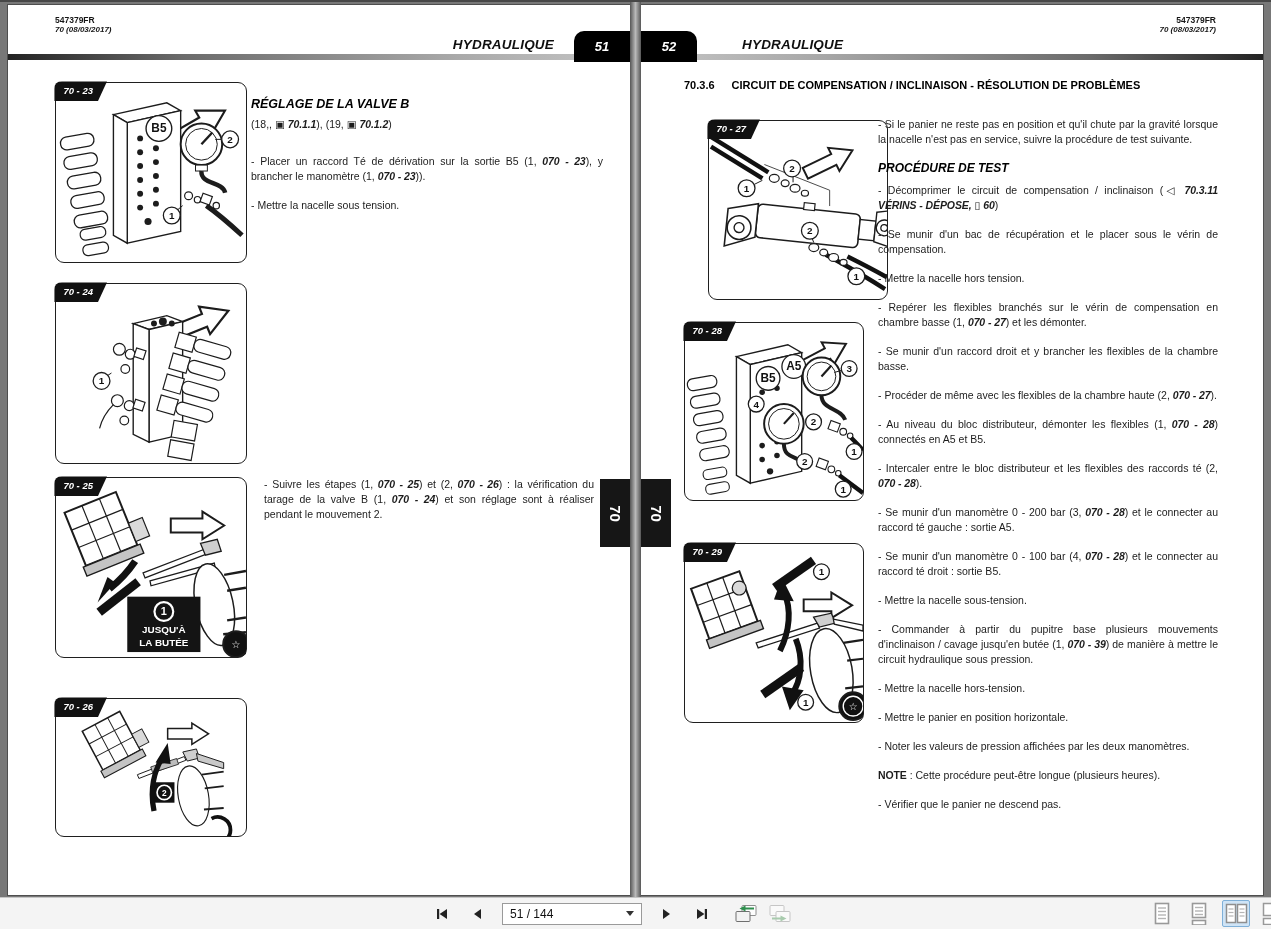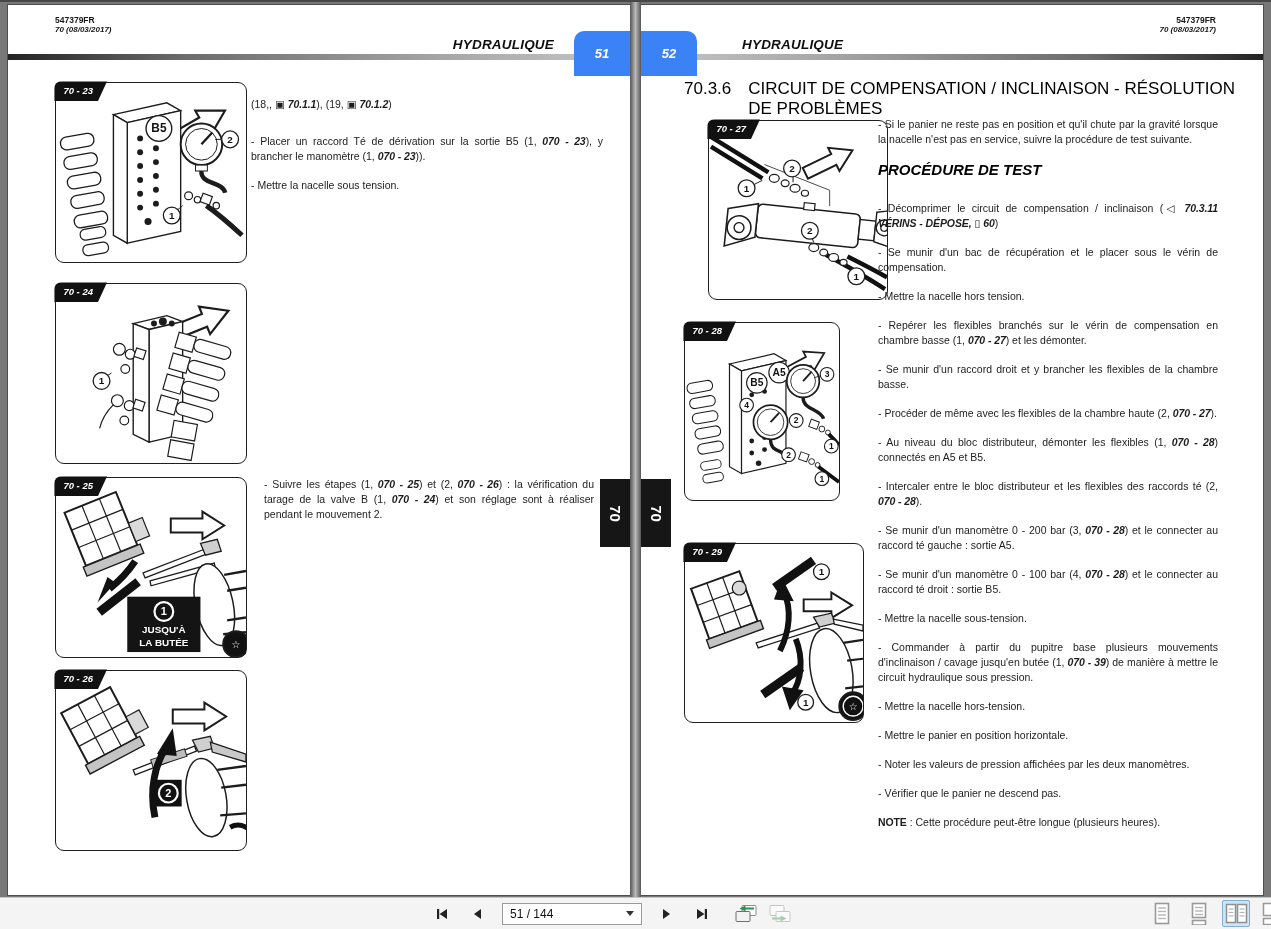--- a/index.html
+++ b/index.html
@@ -16,21 +16,21 @@
   .docref{position:absolute;top:10px;font-weight:bold;font-size:8.5px;line-height:10px;color:#161616;}
   .docref .sub{font-style:italic;font-size:8px;}
   .page-left .docref{left:47px;}
   .page-right .docref{right:47px;text-align:right;}
   .chapter{position:absolute;top:32px;font-weight:bold;font-style:italic;font-size:13.5px;color:#101010;letter-spacing:.2px;margin-left:28px;}
   .page-left .chapter{right:76px;}
   .page-right .chapter{left:73px;}
   .band{position:absolute;top:49px;height:6px;left:0;right:0;}
   .page-left .band{background:linear-gradient(90deg,#232323,#6b6b6b 28%,#a9a9a9 72%,#c6c6c6);}
   .page-right .band{background:linear-gradient(270deg,#232323,#6b6b6b 28%,#a9a9a9 72%,#c6c6c6);}
-  .pagetab{position:absolute;top:26px;width:56px;height:45px;background:#3b82f6;color:#fff;
+  .pagetab{position:absolute;top:26px;width:56px;height:31px;background:#000000;color:#fff;
            font-weight:bold;font-style:italic;font-size:13px;display:flex;align-items:center;justify-content:center;}
   .page-left .pagetab{right:0;border-radius:10px 0 0 0;}
   .page-right .pagetab{left:0;border-radius:0 10px 0 0;}
 
   
   .sidetab{position:absolute;top:474px;width:30px;height:68px;background:#161616;color:#fff;
            display:flex;align-items:center;justify-content:center;}
   .page-left .sidetab{right:0;}
   .page-right .sidetab{left:0;}
   .sidetab span{transform:rotate(90deg);font-weight:bold;font-size:15px;}
@@ -47,22 +47,22 @@
   .svg-step{font-weight:bold;font-size:11px;text-anchor:middle;fill:#fff;}
 
   
   .txt p{font-size:10.5px;line-height:15px;color:#1c1c1c;text-align:justify;margin:0 0 14px;}
   .txt p b i, .txt p b{letter-spacing:-.1px;}
   .doc-title{font-weight:bold;font-style:italic;font-size:12.5px;color:#000;margin:0 0 6px;}
   .refs{margin-bottom:22px !important;text-align:left !important;}
   .lp-text-top{position:absolute;left:243px;top:92px;width:352px;}
   .lp-text-mid{position:absolute;left:256px;top:472px;width:330px;}
   .rp-text{position:absolute;left:237px;top:112px;width:340px;}
-  .proc-h{font-weight:bold;font-style:italic;font-size:15px;color:#000;margin:0 0 23px;}
-  .section-h{position:absolute;left:43px;top:74px;display:flex;gap:17px;font-weight:normal;font-size:17px;color:#000;}
+  .proc-h{font-weight:bold;font-style:italic;font-size:12px;color:#000;margin:0 0 8px;}
+  .section-h{position:absolute;left:43px;top:74px;display:flex;gap:17px;font-weight:bold;font-size:11px;color:#000;}
 
   
   .toolbar{position:absolute;left:0;bottom:0;width:100%;height:32px;background:#f4f4f4;
            border-top:1px solid #c6c6c6;box-sizing:border-box;}
   .nav-cluster{position:absolute;left:430px;top:0;height:31px;display:flex;align-items:center;gap:12px;}
   .tbtn{width:24px;height:24px;display:flex;align-items:center;justify-content:center;background:transparent;border:none;padding:0;cursor:pointer;}
   .page-combo{width:140px;height:22px;background:#fff;border:1px solid #9a9a9a;display:flex;align-items:center;
               padding:0 7px;font-size:12px;color:#111;box-sizing:border-box;cursor:pointer;}
   .combo-caret{margin-left:auto;width:0;height:0;border-left:4px solid transparent;border-right:4px solid transparent;border-top:5px solid #333;}
   .view-hist{margin-left:8px;display:flex;gap:10px;align-items:center;}
@@ -227,21 +227,21 @@
         <g>
           <rect x="72" y="120" width="74" height="56" fill="#141414"></rect>
           <circle cx="109" cy="135" r="9.5" fill="none" stroke="#fff" stroke-width="2.2"></circle>
           <text x="109" y="139" class="svg-step">1</text>
           <text x="109" y="157" class="svg-cap">JUSQU'À</text>
           <text x="109" y="170" class="svg-cap">LA BUTÉE</text>
         </g>
       </svg>
     </figure>
 
-    <figure class="fig" style="left:47px;top:665px;width:192px;height:181px;">
+    <figure class="fig" style="left:47px;top:693px;width:192px;height:139px;">
       <div class="figtag">70 - 26</div>
       <svg viewBox="0 0 192 181">
         <g transform="translate(152,46)">
           <polygon points="-34,-7 -2,-7 -2,-14 20,0 -2,14 -2,7 -34,7" fill="#fff" stroke="#1c1c1c" stroke-width="2"></polygon>
         </g>
         <g transform="rotate(-28 45 60)">
           <rect x="18" y="26" width="56" height="58" fill="#fff" stroke="#1c1c1c" stroke-width="2"></rect>
           <line x1="37" y1="26" x2="37" y2="84" stroke="#1c1c1c" stroke-width="1.2"></line>
           <line x1="56" y1="26" x2="56" y2="84" stroke="#1c1c1c" stroke-width="1.2"></line>
           <line x1="18" y1="45" x2="74" y2="45" stroke="#1c1c1c" stroke-width="1.2"></line>
@@ -266,20 +266,21 @@
         <polygon points="102,84 118,58 122,86" fill="#111"></polygon>
         <g>
           <rect x="100" y="110" width="27" height="27" fill="#111"></rect>
           <circle cx="113.5" cy="123.5" r="9.5" fill="#111" stroke="#fff" stroke-width="2.2"></circle>
           <text x="113.5" y="127.5" class="svg-step">2</text>
         </g>
       </svg>
     </figure>
 
     <div class="lp-text-top txt">
+      <h3 class="doc-title">RÉGLAGE DE LA VALVE B</h3>
       <p class="refs">(18,, ▣ <b><i>70.1.1</i></b>), (19, ▣ <b><i>70.1.2</i></b>)</p>
       <p>- Placer un raccord Té de dérivation sur la sortie B5 (1, <b><i>070 - 23</i></b>), y brancher le manomètre (1, <b><i>070 - 23</i></b>)).</p>
       <p>- Mettre la nacelle sous tension.</p>
     </div>
     <div class="lp-text-mid txt">
       <p>- Suivre les étapes (1, <b><i>070 - 25</i></b>) et (2, <b><i>070 - 26</i></b>) : la vérification du tarage de la valve B (1, <b><i>070 - 24</i></b>) et son réglage sont à réaliser pendant le mouvement 2.</p>
     </div>
 
     <div class="sidetab">
         <span>70</span>
@@ -342,21 +343,21 @@
         </g>
         <line x1="104" y1="118" x2="106" y2="123" stroke="#1c1c1c" stroke-width="1"></line>
         <circle cx="102" cy="111" r="8.5" fill="#fff" stroke="#1c1c1c" stroke-width="1.3"></circle>
         <text x="102" y="114.5" class="svg-co">2</text>
         <line x1="144" y1="150" x2="140" y2="146" stroke="#1c1c1c" stroke-width="1"></line>
         <circle cx="149" cy="157" r="8.5" fill="#fff" stroke="#1c1c1c" stroke-width="1.3"></circle>
         <text x="149" y="160.5" class="svg-co">1</text>
       </svg>
     </figure>
 
-    <figure class="fig" style="left:43px;top:317px;width:156px;height:179px;">
+    <figure class="fig" style="left:43px;top:317px;width:180px;height:179px;">
       <div class="figtag">70 - 28</div>
       <svg viewBox="0 0 180 179">
         <g transform="translate(146,30) rotate(-28)">
           <polygon points="-34,-6 -2,-6 -2,-13 19,0 -2,13 -2,6 -34,6" fill="#fff" stroke="#1c1c1c" stroke-width="2"></polygon>
         </g>
         <g fill="#fff" stroke="#1c1c1c" stroke-width="1.4">
           <polygon points="52,34 104,22 118,30 66,42"></polygon>
           <polygon points="66,42 118,30 118,150 66,162"></polygon>
           <polygon points="52,34 66,42 66,162 52,154"></polygon>
         </g>
@@ -473,22 +474,22 @@
       <p>- Procéder de même avec les flexibles de la chambre haute (2, <b><i>070 - 27</i></b>).</p>
       <p>- Au niveau du bloc distributeur, démonter les flexibles (1, <b><i>070 - 28</i></b>) connectés en A5 et B5.</p>
       <p>- Intercaler entre le bloc distributeur et les flexibles des raccords té (2, <b><i>070 - 28</i></b>).</p>
       <p>- Se munir d'un manomètre 0 - 200 bar (3, <b><i>070 - 28</i></b>) et le connecter au raccord té gauche : sortie A5.</p>
       <p>- Se munir d'un manomètre 0 - 100 bar (4, <b><i>070 - 28</i></b>) et le connecter au raccord té droit : sortie B5.</p>
       <p>- Mettre la nacelle sous-tension.</p>
       <p>- Commander à partir du pupitre base plusieurs mouvements d'inclinaison / cavage jusqu'en butée (1, <b><i>070 - 39</i></b>) de manière à mettre le circuit hydraulique sous pression.</p>
       <p>- Mettre la nacelle hors-tension.</p>
       <p>- Mettre le panier en position horizontale.</p>
       <p>- Noter les valeurs de pression affichées par les deux manomètres.</p>
+      <p><b>NOTE</b> : Cette procédure peut-être longue (plusieurs heures).</p>
       <p>- Vérifier que le panier ne descend pas.</p>
-      <p><b>NOTE</b> : Cette procédure peut-être longue (plusieurs heures).</p>
     </div>
 
     <div class="sidetab">
         <span>70</span>
       </div>
   </section>
 
   <div class="spine"></div>
 </div>
 

